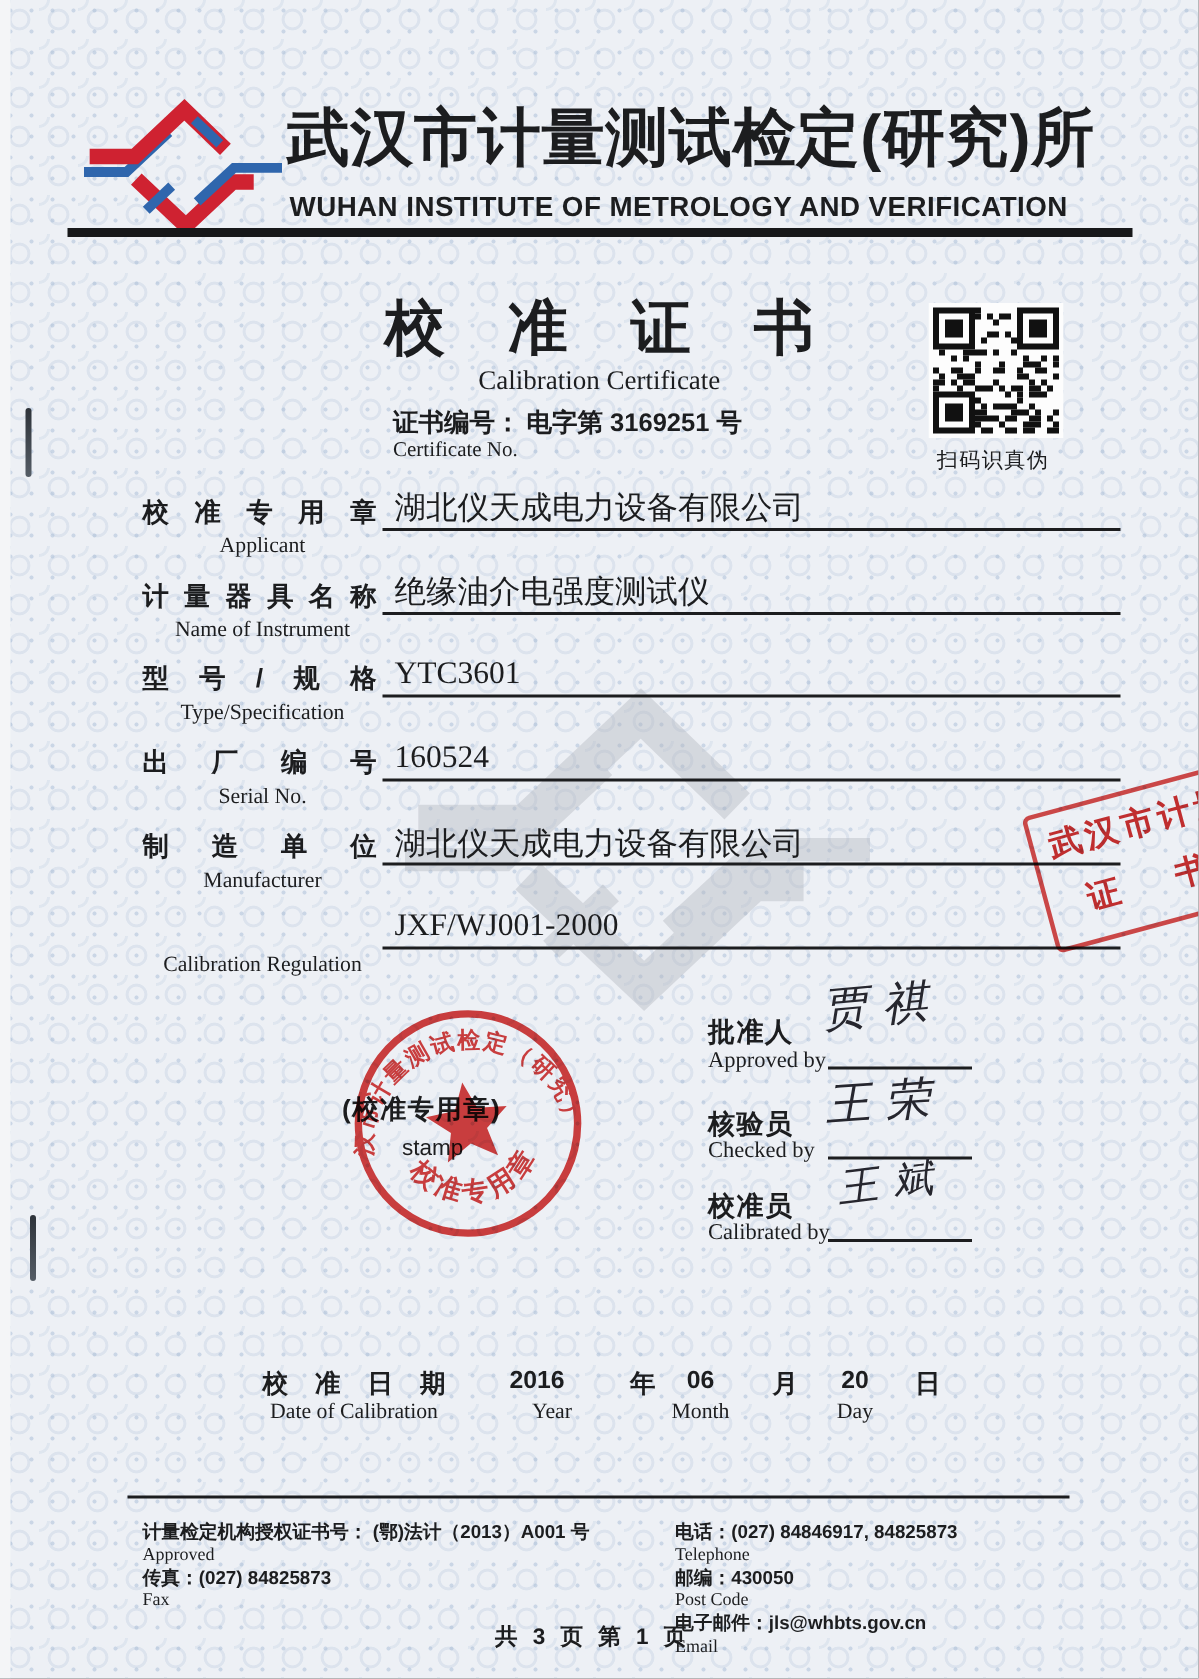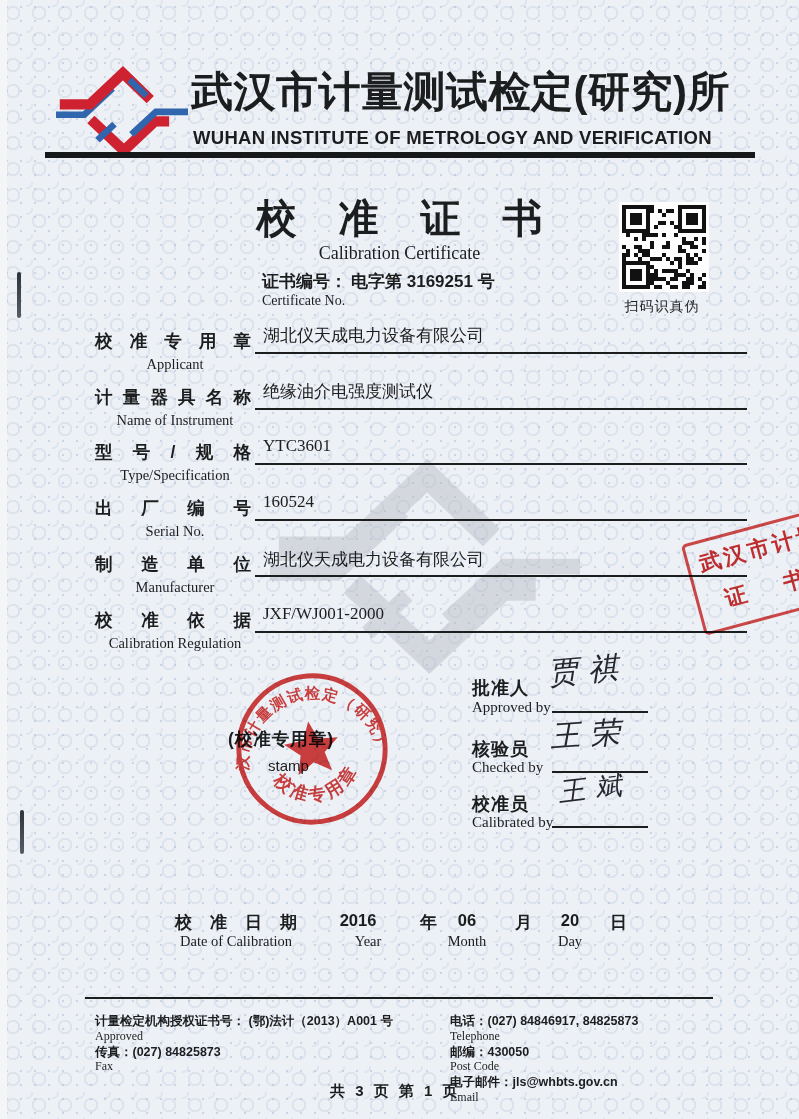--- a/index.html
+++ b/index.html
@@ -28,21 +28,21 @@
   .certno .val{margin-left:4px;}
   .certno-en{left:262px;top:293px;font-family:"Liberation Serif",serif;font-size:14px;}
 
   
   .qr{left:619px;top:202px;}
   .qr-caption{left:612px;top:298px;width:100px;text-align:center;font-size:14px;letter-spacing:1px;}
 
   
   .flabel{left:95px;width:156px;font-size:17.5px;font-weight:700;text-align:justify;text-align-last:justify;text-justify:inter-character;white-space:nowrap;}
   .fsub{left:95px;width:160px;text-align:center;font-family:"Liberation Serif",serif;font-size:14.5px;white-space:nowrap;}
-  .fvalue{left:263px;font-size:17px;white-space:nowrap;font-family:"Liberation Serif",serif;}
+  .fvalue{left:263px;font-size:21px;white-space:nowrap;font-family:"Liberation Serif",serif;}
   .fline{left:255px;width:492px;height:2px;background:#1c1d1f;}
 
   
   .watermark{left:270px;top:448px;opacity:.38;z-index:0;}
 
   
   .printed-stamp-cn{left:228px;top:727px;font-size:17.5px;font-weight:600;letter-spacing:1px;z-index:1;}
   .printed-stamp-en{left:268px;top:757px;font-size:15px;z-index:1;}
   .round-stamp{left:233px;top:670px;z-index:2;mix-blend-mode:multiply;opacity:.92;transform:rotate(-8deg);}
   .edge-stamp{left:684px;top:541px;width:200px;height:88px;border:3.5px solid rgba(211,44,42,.85);
@@ -252,21 +252,20 @@
   <div class="abs flabel" style="top:496px;">出厂编号</div>
   <div class="abs fsub" style="top:523px;">Serial No.</div>
   <div class="abs fvalue" style="top:492px;">160524</div>
   <div class="abs fline" style="top:519px;"></div>
 
   <div class="abs flabel" style="top:552px;">制造单位</div>
   <div class="abs fsub" style="top:579px;">Manufacturer</div>
   <div class="abs fvalue" style="top:548px;">湖北仪天成电力设备有限公司</div>
   <div class="abs fline" style="top:575px;"></div>
 
-  <div class="abs flabel" style="top:608px;">校准依据</div>
   <div class="abs fsub" style="top:635px;">Calibration Regulation</div>
   <div class="abs fvalue" style="top:604px;">JXF/WJ001-2000</div>
   <div class="abs fline" style="top:631px;"></div>
 
   <div class="abs printed-stamp-cn">(校准专用章)</div>
   <div class="abs printed-stamp-en">stamp</div>
 
   <svg class="abs round-stamp" width="158" height="158" viewBox="0 0 160 160">
     <defs>
       <path id="arcTop" d="M 13,96 A 67 67 0 1 1 147,96" fill="none"></path>

